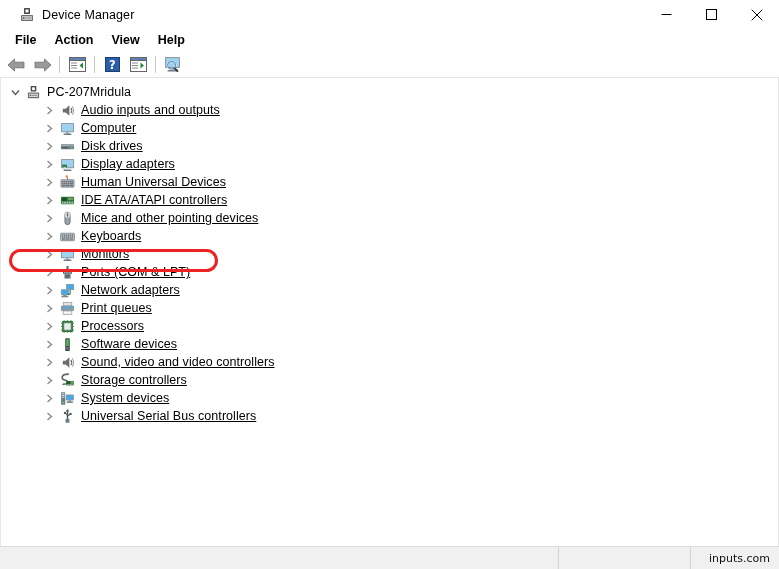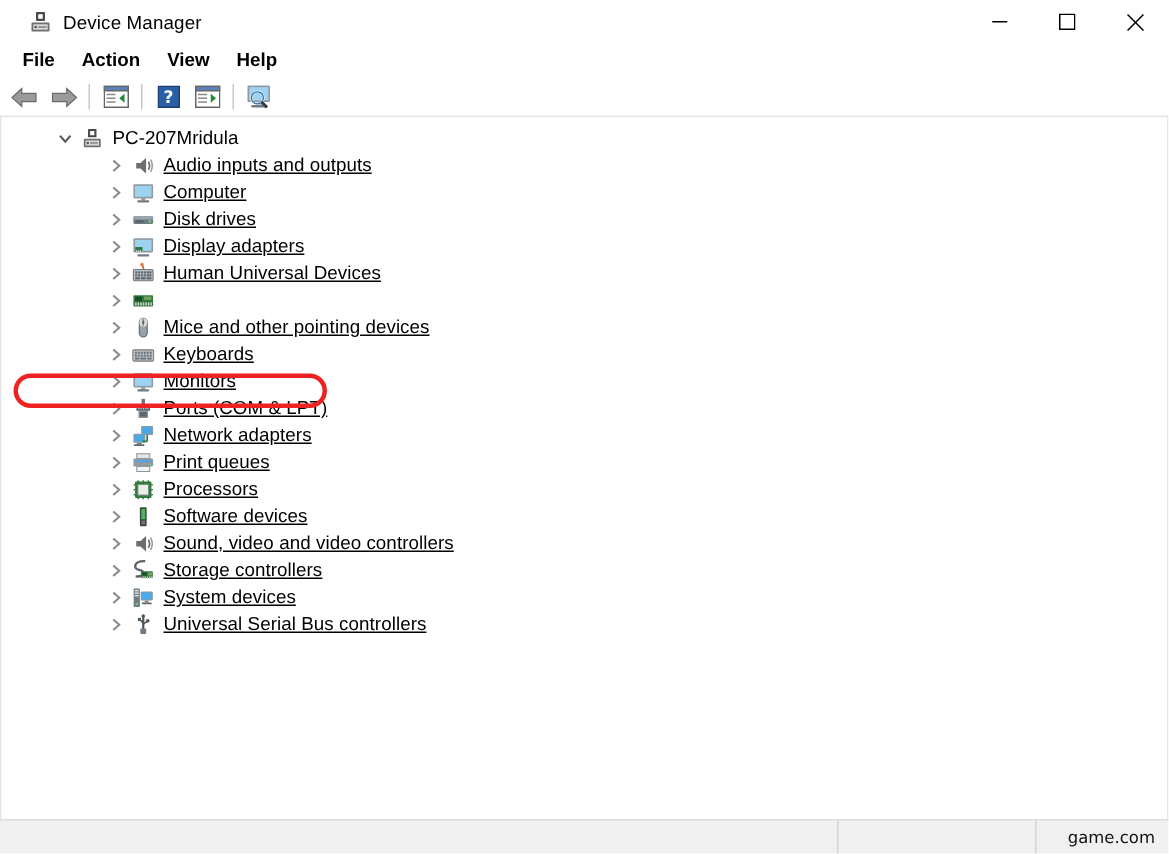--- a/index.html
+++ b/index.html
@@ -106,21 +106,21 @@
     flex: 1 1 auto;
     background: #ffffff;
     border: 1px solid #e6e6e6;
     border-top: none;
     border-bottom: none;
     overflow: hidden;
     position: relative;
     padding-top: 5px;
   }
 
-  .tree { position: relative; margin-left: 28px; }
+  .tree { position: relative; }
 
   .row {
     height: 18px;
     display: flex;
     align-items: center;
     white-space: nowrap;
     position: relative;
   }
   .row.root { padding-left: 6px; }
   .row.child { padding-left: 40px; text-decoration: underline; }
@@ -452,20 +452,21 @@
               <rect x="4" y="9.2" width="1.1" height="2.2"></rect>
               <rect x="5.8" y="9.2" width="1.1" height="2.2"></rect>
               <rect x="7.6" y="9.2" width="1.1" height="2.2"></rect>
               <rect x="9.4" y="9.2" width="1.1" height="2.2"></rect>
               <rect x="11.2" y="9.2" width="1.1" height="2.2"></rect>
               <rect x="13" y="9.2" width="1.1" height="2.2"></rect>
             </g>
             <rect x="8.6" y="5" width="5.2" height="2.4" fill="#7ba05e"></rect>
           </svg>
         </span>
+        <span class="row-label">IDE ATA/ATAPI controllers</span>
       </div>
 
       <div class="row child">
         <span class="twisty">
           <svg width="9" height="9" viewBox="0 0 9 9">
               <path d="M2.5 1 L6.5 4.5 L2.5 8" fill="none" stroke="#8a8a8a" stroke-width="1.4"></path>
             </svg>
         </span>
         <span class="row-icon">
           <svg width="15" height="15" viewBox="0 0 16 16">
@@ -718,17 +719,17 @@
         <span class="row-label">Universal Serial Bus controllers</span>
       </div>
 
     </div>
   </div>
 
   <div class="statusbar">
     <div class="status-pane p1"></div>
     <div class="status-pane p2"></div>
     <div class="status-pane p3">
-      <span class="watermark">game.com</span>
+      <span class="watermark">inputs.com</span>
     </div>
   </div>
 
 </div>
 
 </body></html>

